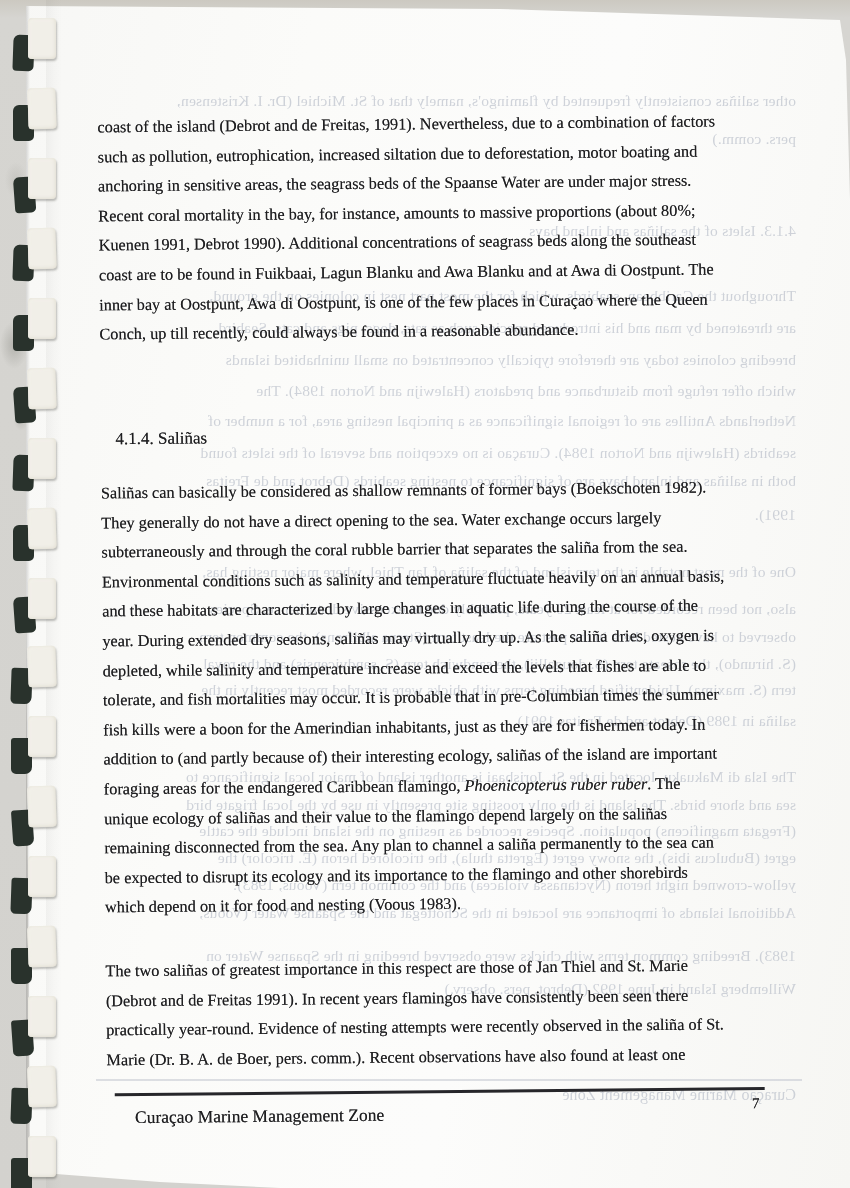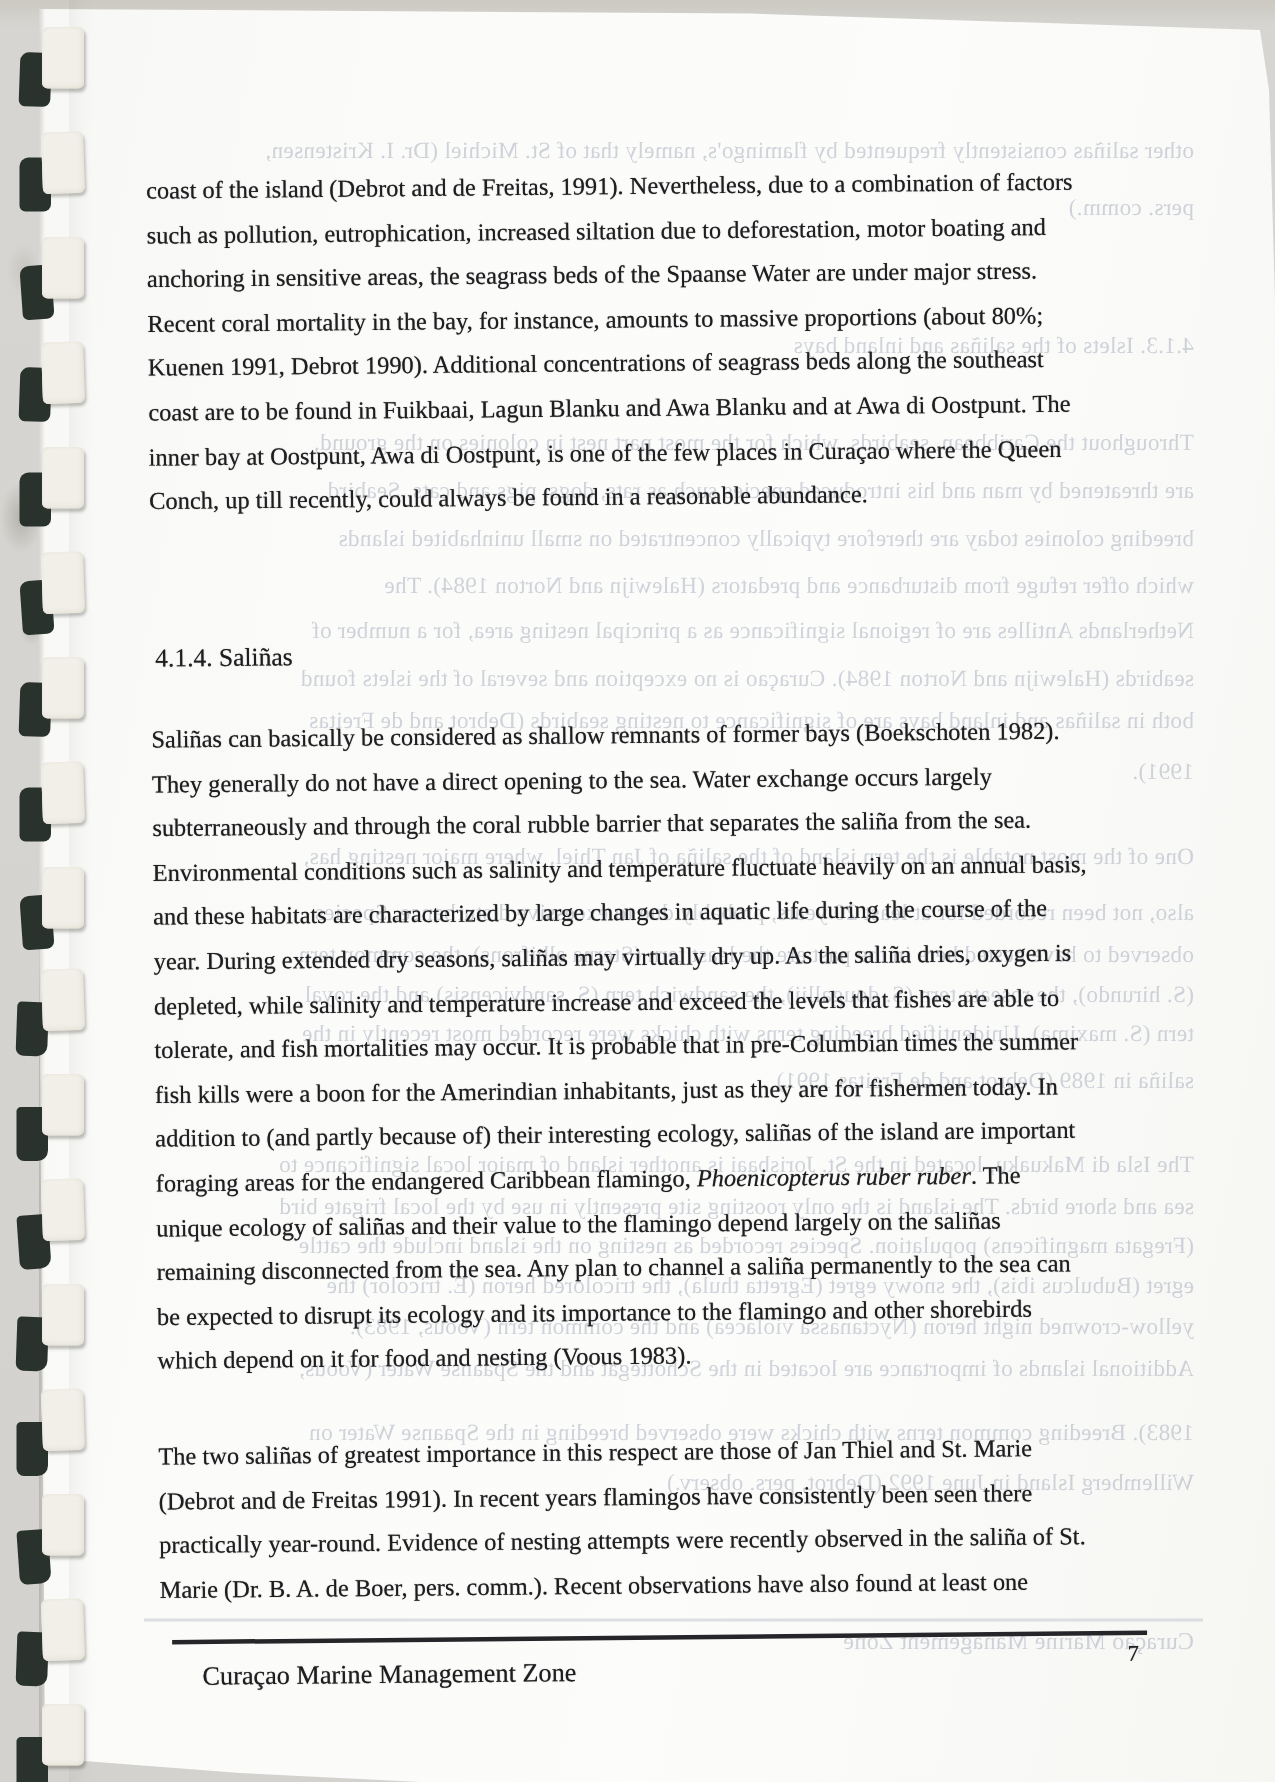--- a/index.html
+++ b/index.html
@@ -36,21 +36,21 @@
   
   .content{
     position:absolute;left:102px;top:0;width:694px;height:1188px;
     transform:rotate(-0.55deg);transform-origin:40px 600px;
     color:#1e1e20;font-size:16.3px;line-height:29.6px;
     text-shadow:0 0 .6px rgba(30,30,32,.75);
   }
   .para{position:absolute;left:0;width:694px;}
   .ln{white-space:nowrap;}
   .p1{top:112px;}
-  .heading{position:absolute;left:3px;top:424px;font-size:17px;white-space:nowrap;}
+  .heading{position:absolute;left:15px;top:424px;font-size:17px;white-space:nowrap;}
   .p2{top:478px;}
   .p3{top:956px;}
   .species{font-style:italic;}
   .footer-rule{position:absolute;left:8px;top:1093px;width:650px;height:2.6px;background:#26262a;}
   .footer-title{position:absolute;left:28px;top:1103px;font-size:17.5px;white-space:nowrap;}
   .page-number{position:absolute;left:645px;top:1095px;font-size:15px;}
 
   
   .binding{position:absolute;left:12px;top:0;width:52px;height:1188px;}
   .tooth{position:absolute;left:0;width:48px;height:58px;}

